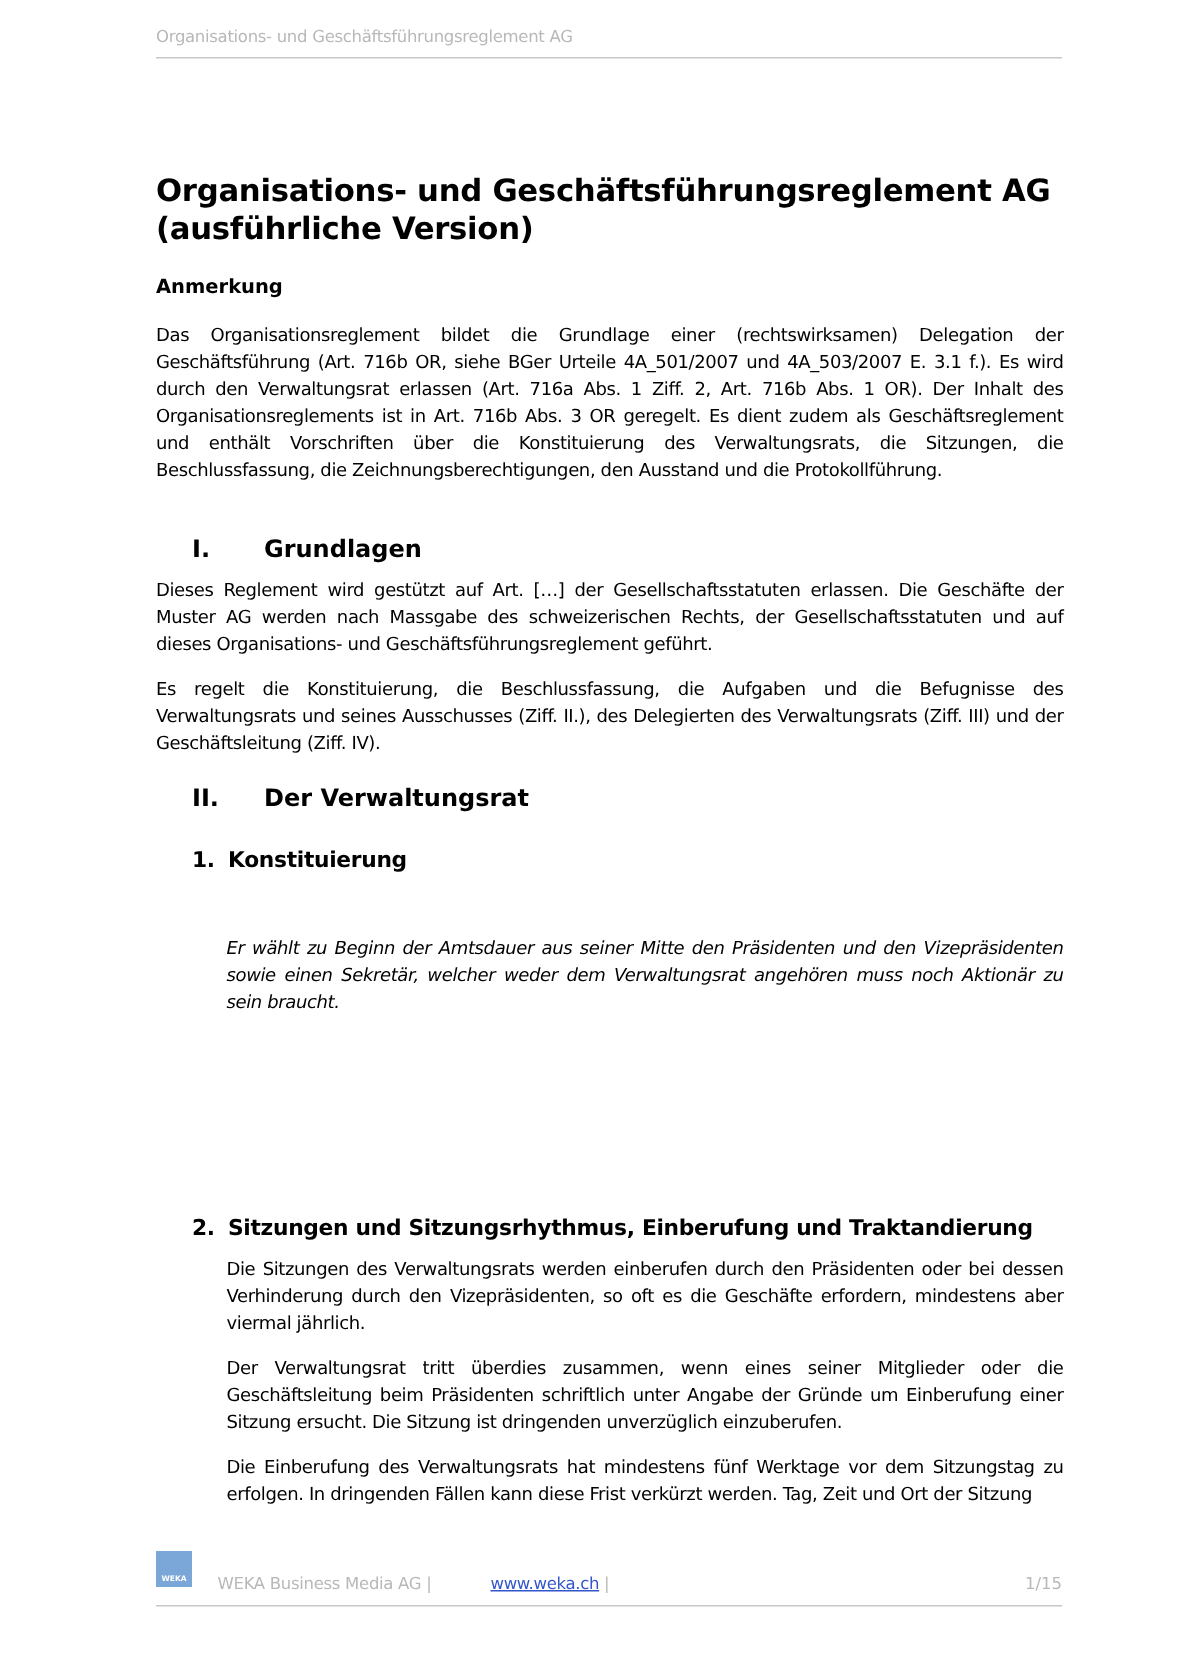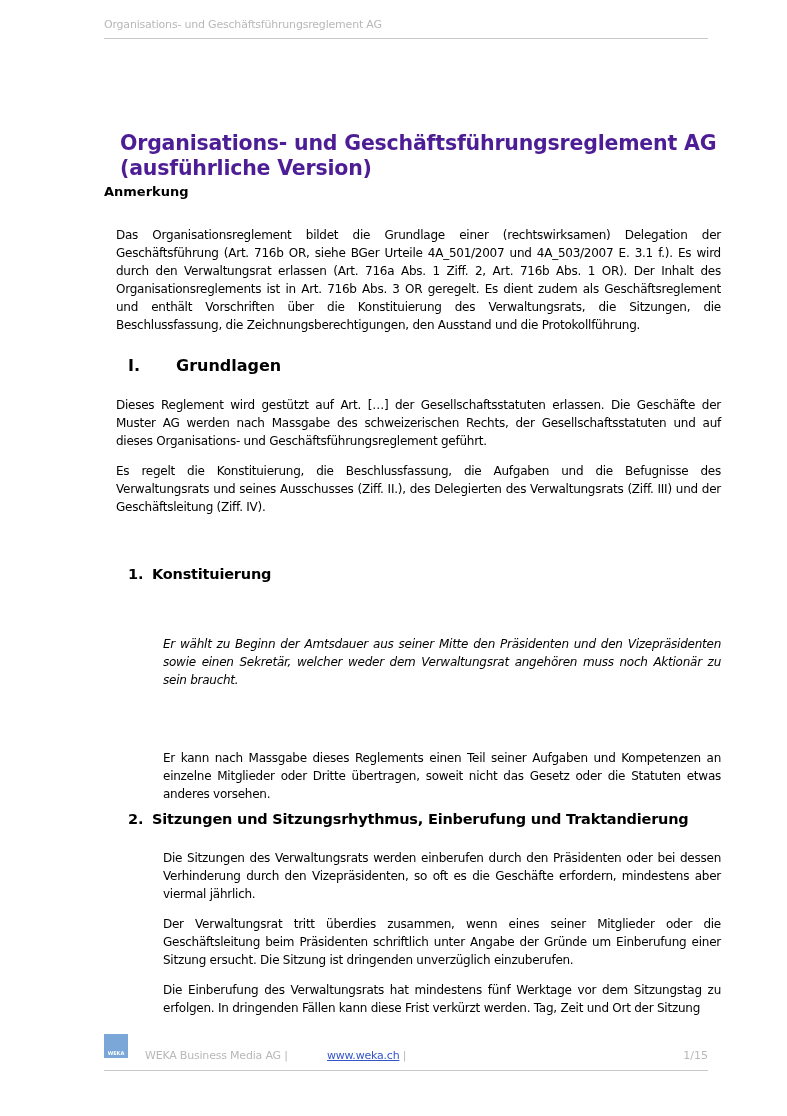--- a/index.html
+++ b/index.html
@@ -4,26 +4,26 @@
   <style>
     html, body { margin: 0; padding: 0; background: #ffffff; }
     body { width: 787px; height: 1116px; position: relative; overflow: hidden;
            font-family: "DejaVu Sans", sans-serif; color: #000; }
     .page { position: absolute; left: 12px; top: 0; width: 787px; height: 1116px; padding-left: 30px; }
 
     .running-header { position: absolute; left: 92px; top: 18px; width: 604px;
       font-size: 11px; color: #b8b8b8; letter-spacing: -0.2px; }
     .header-rule { position: absolute; left: 92px; top: 38px; width: 604px; height: 1px; background: #c8c8c8; }
 
-    .doc-title { position: absolute; left: 92px; top: 115px; width: 610px; margin: 16px;
-      font-size: 20.5px; line-height: 25px; font-weight: bold; color: #4c1d95; letter-spacing: -0.2px; }
+    .doc-title { position: absolute; left: 92px; top: 115px; width: 610px; margin: 0;
+      font-size: 20.5px; line-height: 25px; font-weight: bold; color: #000000; letter-spacing: -0.2px; }
 
     .h-note { position: absolute; left: 92px; top: 184px; margin: 0; font-size: 13px; font-weight: bold; }
 
-    .para { position: absolute; left: 92px; width: 605px; margin: 12px; font-size: 12px; line-height: 18px;
+    .para { position: absolute; left: 92px; width: 605px; margin: 0; font-size: 12px; line-height: 18px;
       text-align: justify; letter-spacing: -0.25px; }
     .para.indent { left: 139px; width: 558px; }
     .para.italic { font-style: italic; }
 
     .roman-h { position: absolute; left: 116px; margin: 0; font-size: 16px; font-weight: bold; display: flex; }
     .roman-h .num { width: 48px; }
 
     .num-h { position: absolute; left: 116px; margin: 0; font-size: 14.5px; font-weight: bold; display: flex; letter-spacing: -0.2px; }
     .num-h .num { width: 24px; }
 
@@ -47,27 +47,30 @@
   <h2 class="h-note">Anmerkung</h2>
   <p class="para" style="top:214px;">Das Organisationsreglement bildet die Grundlage einer (rechtswirksamen) Delegation der Geschäftsführung (Art. 716b OR, siehe BGer Urteile 4A_501/2007 und 4A_503/2007 E. 3.1 f.). Es wird durch den Verwaltungsrat erlassen (Art. 716a Abs. 1 Ziff. 2, Art. 716b Abs. 1 OR). Der Inhalt des Organisationsreglements ist in Art. 716b Abs. 3 OR geregelt. Es dient zudem als Geschäftsreglement und enthält Vorschriften über die Konstituierung des Verwaltungsrats, die Sitzungen, die Beschlussfassung, die Zeichnungsberechtigungen, den Ausstand und die Protokollführung.</p>
 
   <h2 class="roman-h" style="top:356px;">
     <span class="num">I.</span>
     <span>Grundlagen</span>
   </h2>
   <p class="para" style="top:384px;">Dieses Reglement wird gestützt auf Art. […] der Gesellschaftsstatuten erlassen. Die Geschäfte der Muster AG werden nach Massgabe des schweizerischen Rechts, der Gesellschaftsstatuten und auf dieses Organisations- und Geschäftsführungsreglement geführt.</p>
   <p class="para" style="top:450px;">Es regelt die Konstituierung, die Beschlussfassung, die Aufgaben und die Befugnisse des Verwaltungsrats und seines Ausschusses (Ziff. II.), des Delegierten des Verwaltungsrats (Ziff. III) und der Geschäftsleitung (Ziff. IV).</p>
 
+  <h2 class="roman-h" style="top:522px;">
+    <span class="num">II.</span>
+    <span>Der Verwaltungsrat</span>
+  </h2>
 
   <h3 class="num-h" style="top:566px;">
     <span class="num">1.</span>
     <span>Konstituierung</span>
   </h3>
   <p class="para indent italic" style="top:623px;">Er wählt zu Beginn der Amtsdauer aus seiner Mitte den Präsidenten und den Vizepräsidenten sowie einen Sekretär, welcher weder dem Verwaltungsrat angehören muss noch Aktionär zu sein braucht.</p>
-  <p class="para indent" style="top:737px;">Er kann nach Massgabe dieses Reglements einen Teil seiner Aufgaben und Kompetenzen an einzelne Mitglieder oder Dritte übertragen, soweit nicht das Gesetz oder die Statuten etwas anderes vorsehen.</p>
 
   <h3 class="num-h" style="top:811px;">
     <span class="num">2.</span>
     <span>Sitzungen und Sitzungsrhythmus, Einberufung und Traktandierung</span>
   </h3>
   <p class="para indent" style="top:837px;">Die Sitzungen des Verwaltungsrats werden einberufen durch den Präsidenten oder bei dessen Verhinderung durch den Vizepräsidenten, so oft es die Geschäfte erfordern, mindestens aber viermal jährlich.</p>
   <p class="para indent" style="top:903px;">Der Verwaltungsrat tritt überdies zusammen, wenn eines seiner Mitglieder oder die Geschäftsleitung beim Präsidenten schriftlich unter Angabe der Gründe um Einberufung einer Sitzung ersucht. Die Sitzung ist dringenden unverzüglich einzuberufen.</p>
   <p class="para indent" style="top:969px;">Die Einberufung des Verwaltungsrats hat mindestens fünf Werktage vor dem Sitzungstag zu erfolgen. In dringenden Fällen kann diese Frist verkürzt werden. Tag, Zeit und Ort der Sitzung</p>
 
   <div class="footer-logo">

